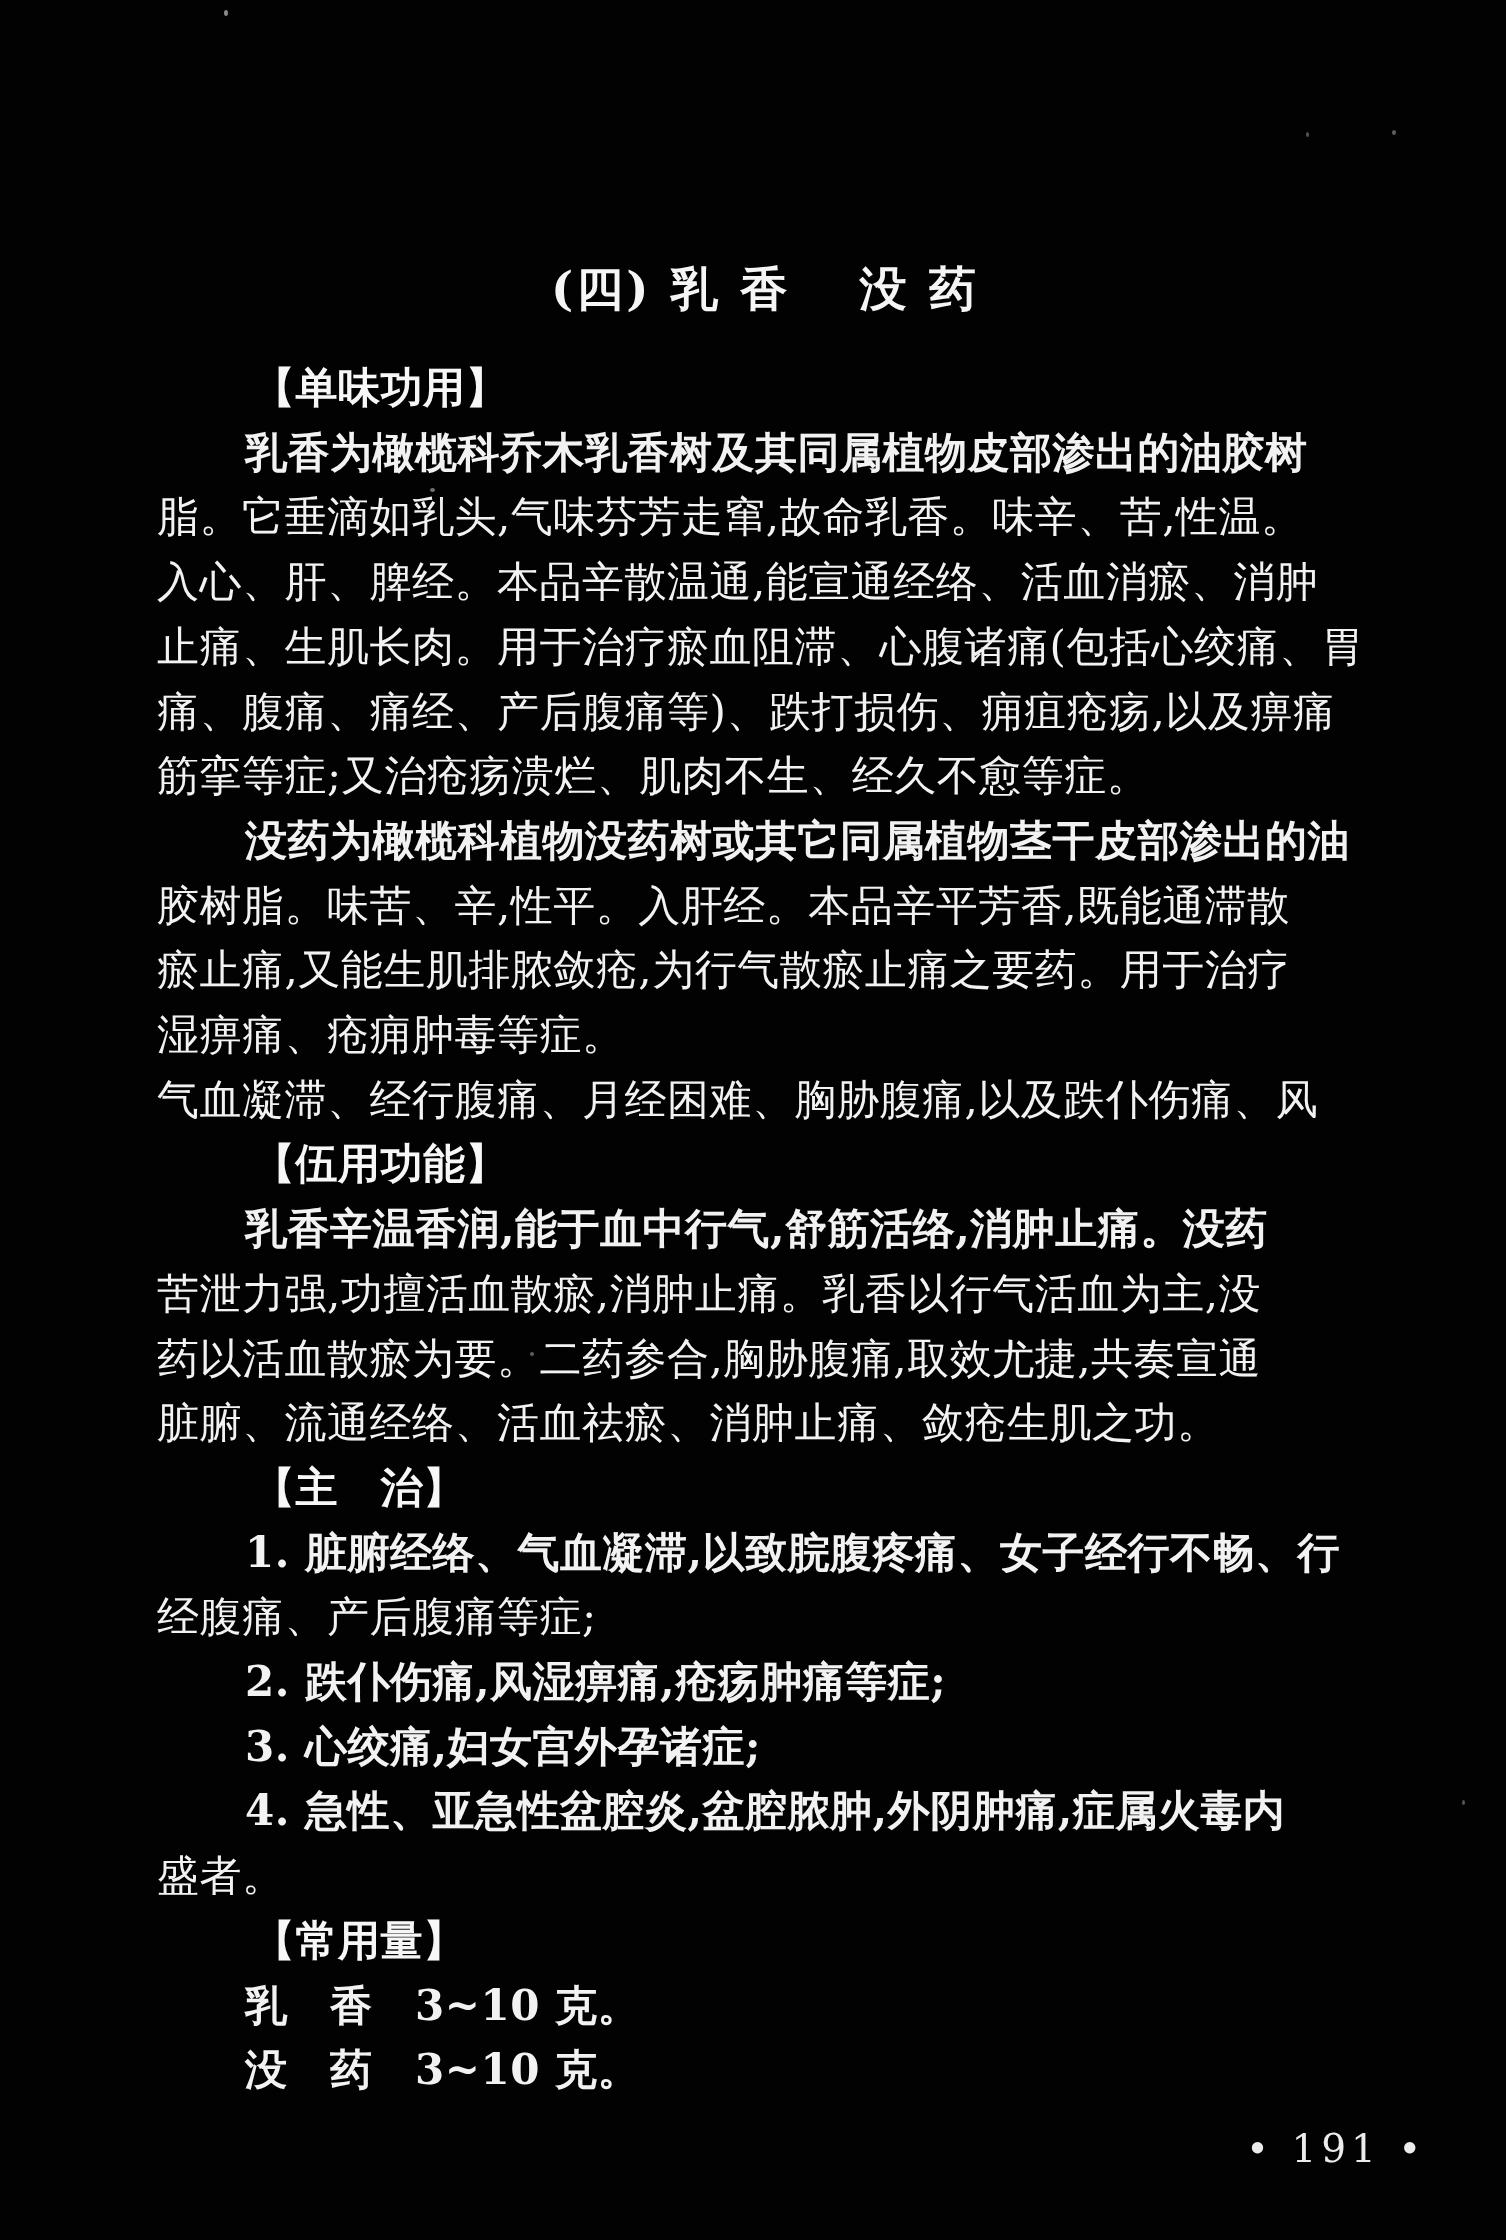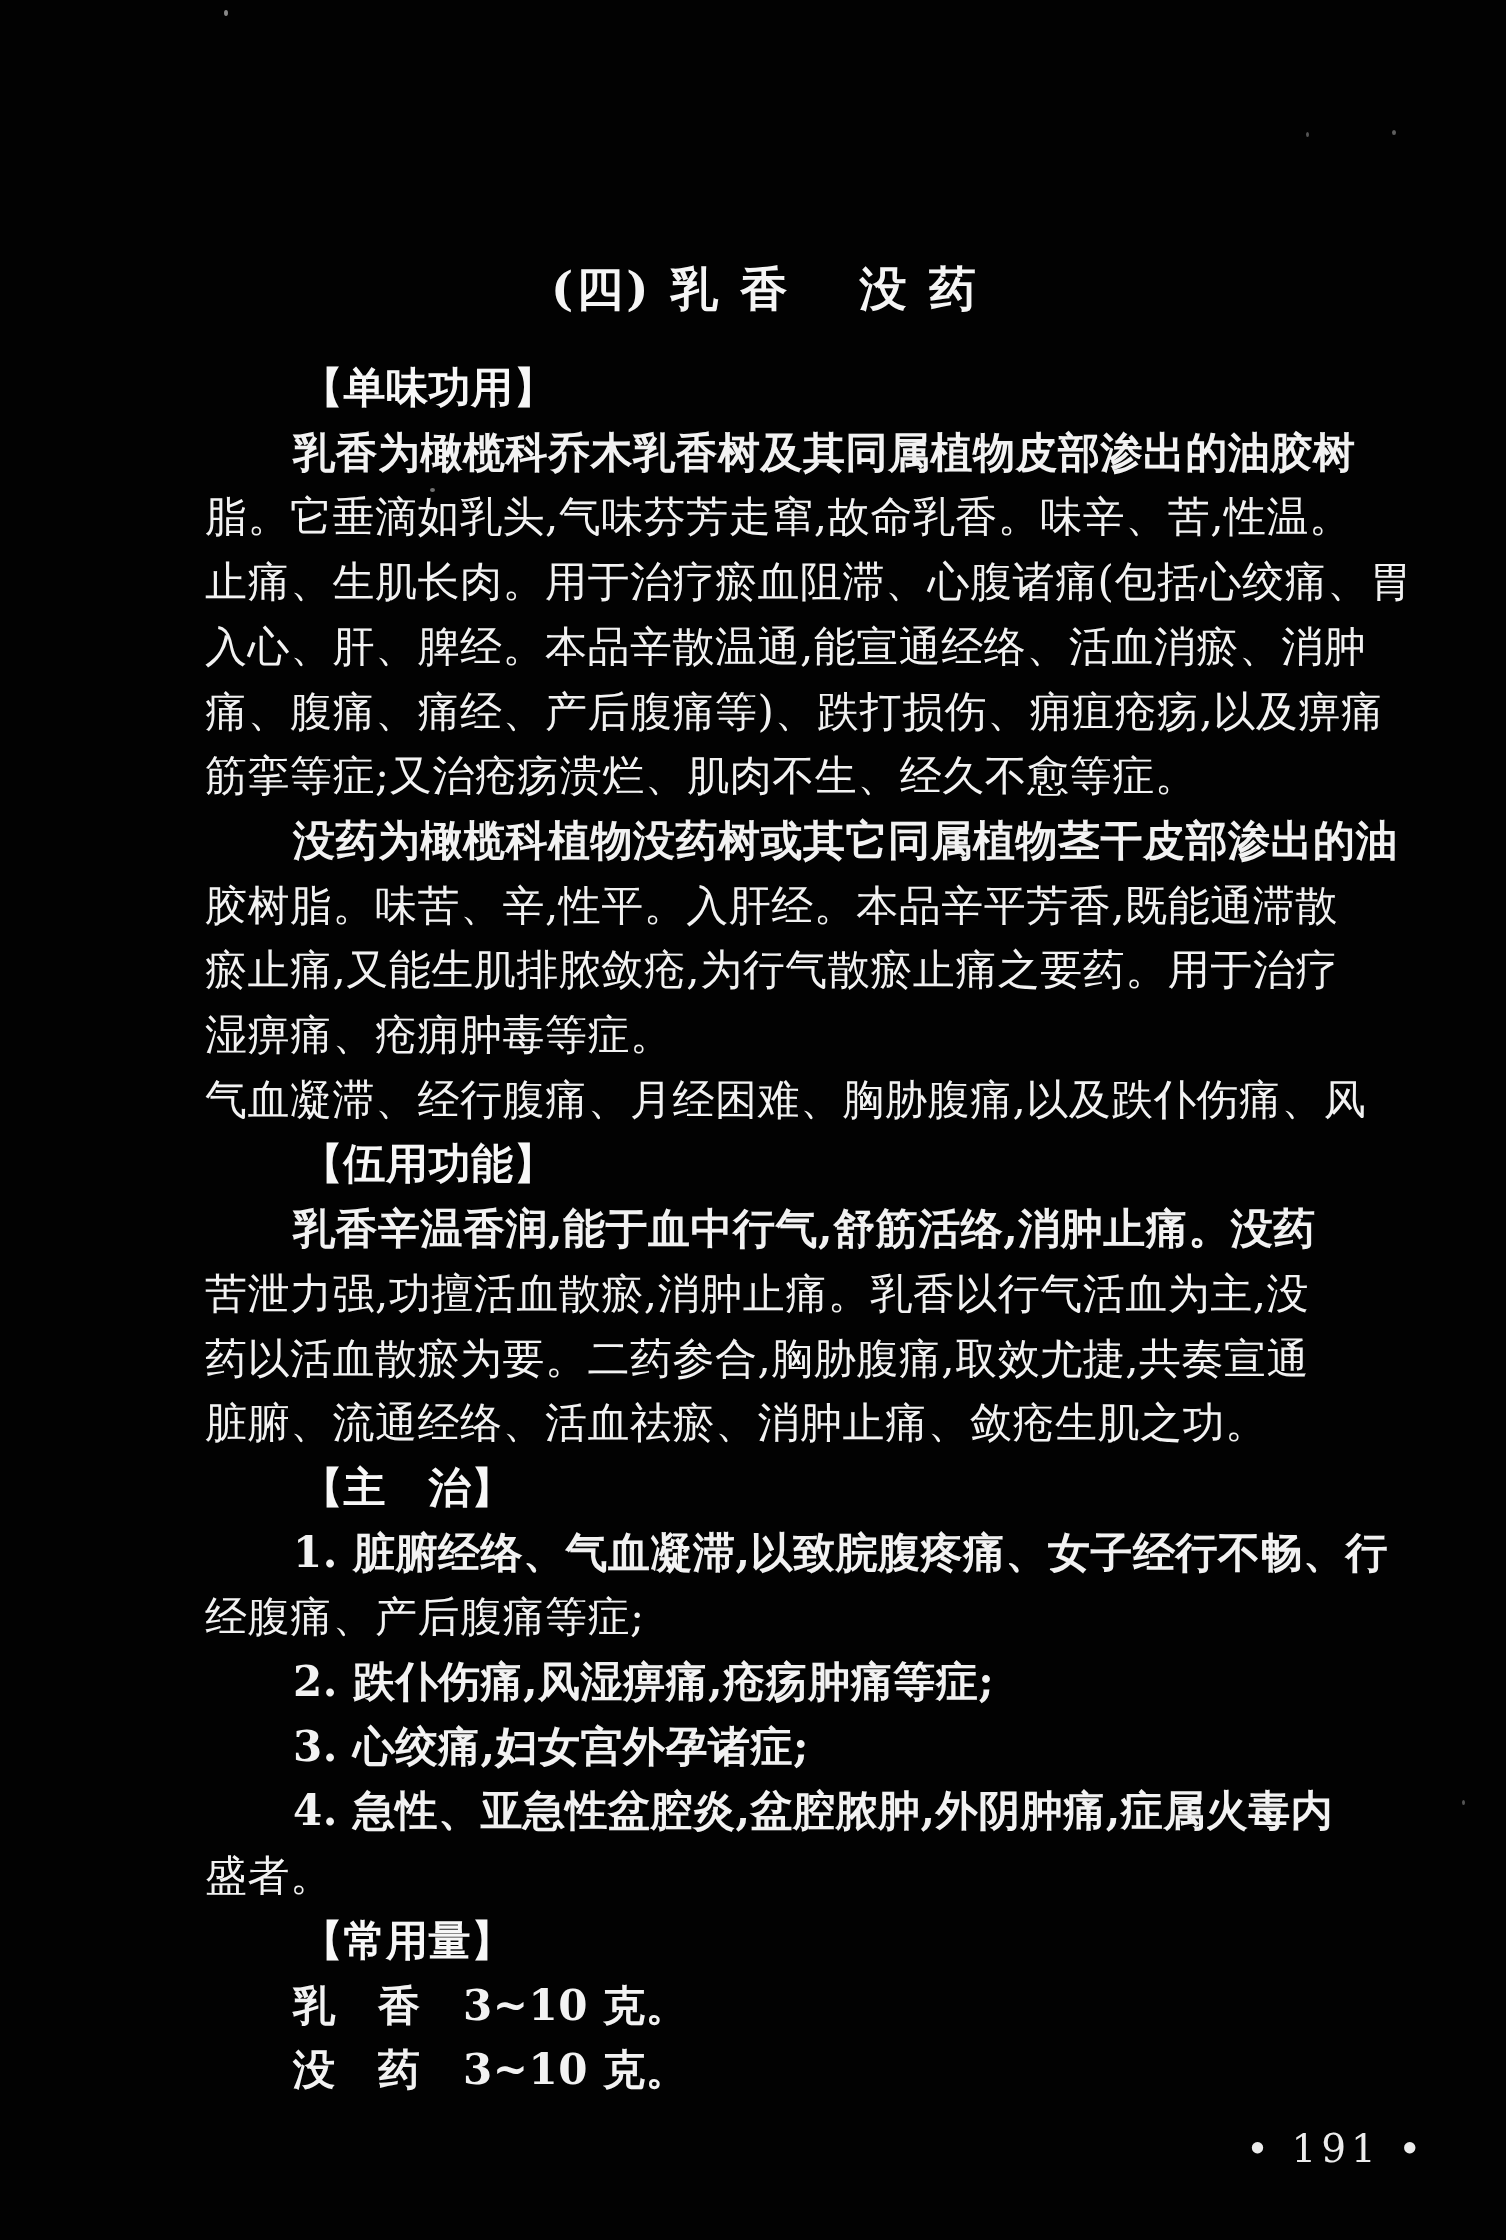--- a/index.html
+++ b/index.html
@@ -34,21 +34,20 @@
     top: 356px;
     left: 157px;
     width: 1250px;
     font-size: 42px;
     line-height: 64.7px;
     letter-spacing: 0.5px;
   }
   .row {
     white-space: pre;
     min-height: 64.7px;
-    margin-left: 48px;
   }
   .row.heading {
     font-weight: 700;
     padding-left: 96px;
     color: #f7f7f7;
   }
   .row.indent {
     padding-left: 88px;
     font-weight: bold;
   }
@@ -78,22 +77,22 @@
 </head>
 <body>
 
 <div class="page" style="background: rgb(2, 2, 2); color: rgb(242, 242, 242);">
   <h1 class="title">(四) 乳 香　 没 药</h1>
 
   <main class="textcol" id="textcol">
       <div class="row heading">【单味功用】</div>
       <div class="row line indent">乳香为橄榄科乔木乳香树及其同属植物皮部渗出的油胶树</div>
       <div class="row line">脂。它垂滴如乳头,气味芬芳走窜,故命乳香。味辛、苦,性温。</div>
+      <div class="row line">入心、肝、脾经。本品辛散温通,能宣通经络、活血消瘀、消肿</div>
       <div class="row line">止痛、生肌长肉。用于治疗瘀血阻滞、心腹诸痛(包括心绞痛、胃</div>
-      <div class="row line">入心、肝、脾经。本品辛散温通,能宣通经络、活血消瘀、消肿</div>
       <div class="row line">痛、腹痛、痛经、产后腹痛等)、跌打损伤、痈疽疮疡,以及痹痛</div>
       <div class="row line">筋挛等症;又治疮疡溃烂、肌肉不生、经久不愈等症。</div>
       <div class="row line indent">没药为橄榄科植物没药树或其它同属植物茎干皮部渗出的油</div>
       <div class="row line">胶树脂。味苦、辛,性平。入肝经。本品辛平芳香,既能通滞散</div>
       <div class="row line">瘀止痛,又能生肌排脓敛疮,为行气散瘀止痛之要药。用于治疗</div>
       <div class="row line">湿痹痛、疮痈肿毒等症。</div>
       <div class="row line">气血凝滞、经行腹痛、月经困难、胸胁腹痛,以及跌仆伤痛、风</div>
       <div class="row heading">【伍用功能】</div>
       <div class="row line indent">乳香辛温香润,能于血中行气,舒筋活络,消肿止痛。没药</div>
       <div class="row line">苦泄力强,功擅活血散瘀,消肿止痛。乳香以行气活血为主,没</div>

